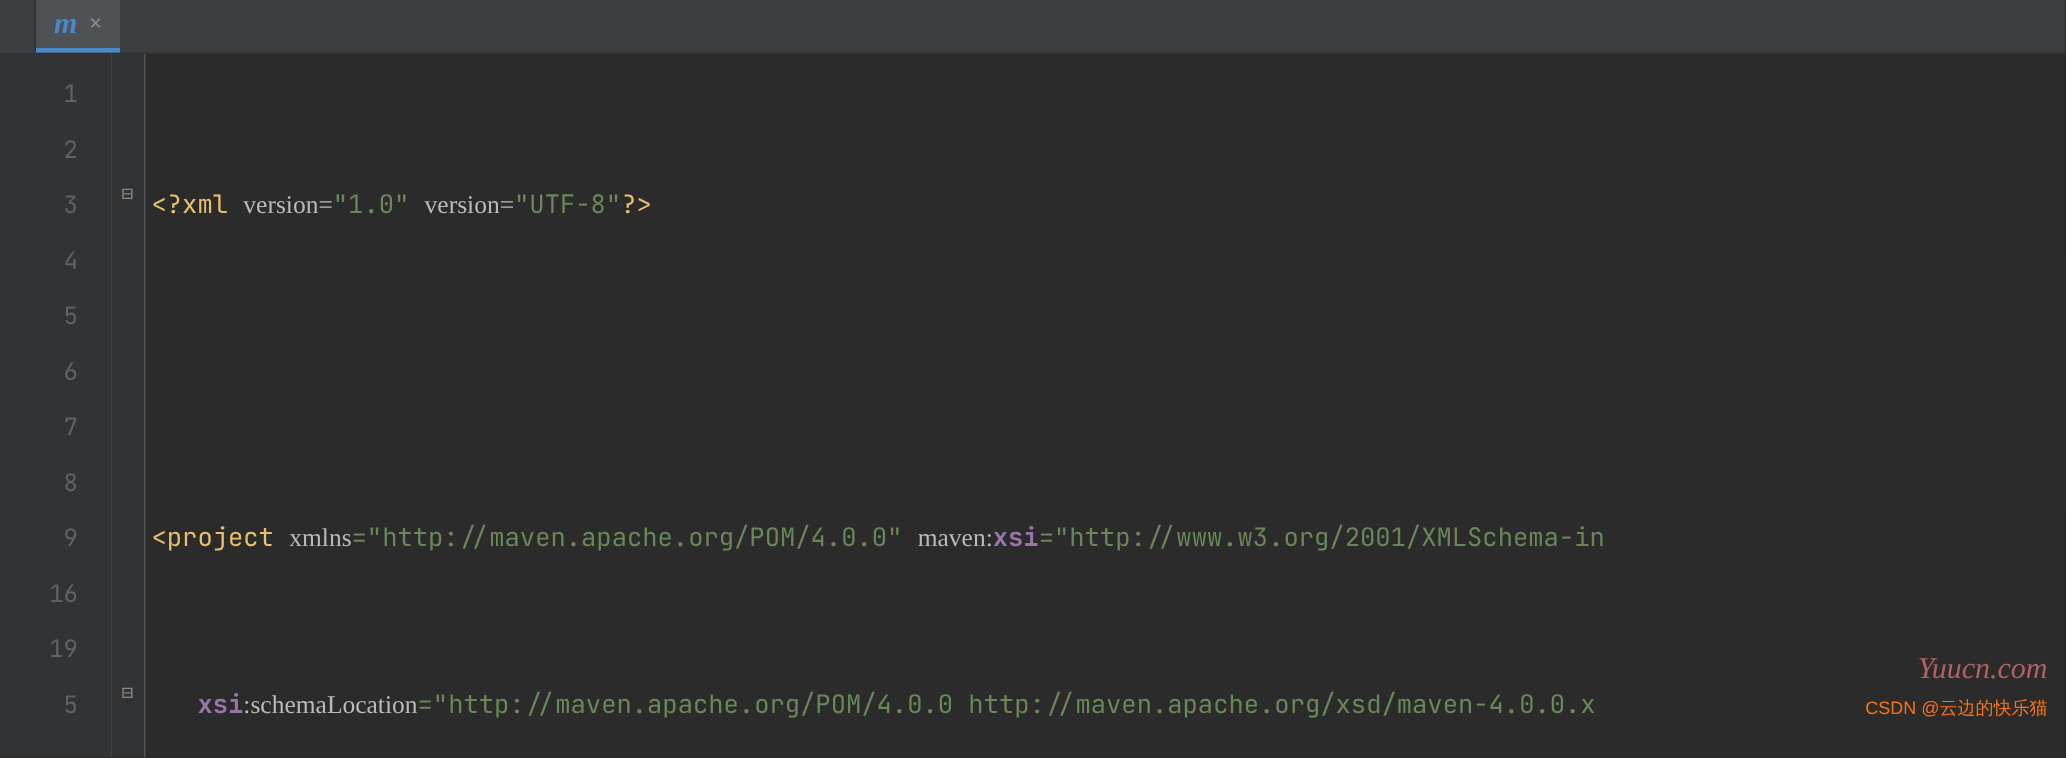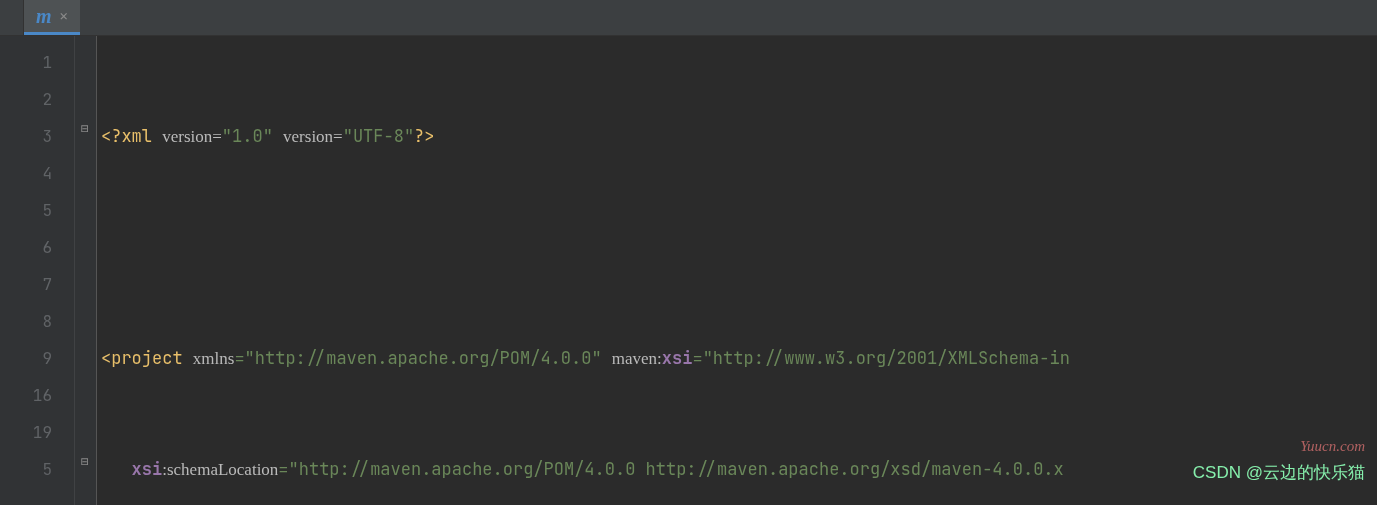--- a/index.html
+++ b/index.html
@@ -16,22 +16,22 @@
   .gutter .ln { height:37px; line-height:37px; padding-right:22px; font-size:16px; }
   .fold-col { width:22px; background:#313335; position:relative; flex-shrink:0; border-right:1px solid #555555; }
   .fold-mark { position:absolute; left:3px; width:14px; height:14px; color:#888; font-size:13px; line-height:14px; text-align:center; }
   .code { flex:1; padding-top:8px; color:#a9b7c6; white-space:pre; overflow:hidden; position:relative; line-height:37px; }
   .code .row { height:37px; padding-left:4px; position:relative; }
   .c-tag { color:#e8bf6a; }
   .c-attr { color:#bababa;font-family:Liberation Serif, serif; }
   .c-ns { color:#9876aa;font-weight:bold; }
   .c-str { color:#6a8759; }
   .c-pi { color:#e8bf6a; }
-  .watermark1 { position:absolute; right:12px; bottom:40px; color:#c96b6b; font-family:Georgia,serif; font-style:italic; font-size:15px; opacity:.85; }
-  .watermark2 { position:absolute; right:12px; bottom:14px; color:#86efac; font-size:17px; font-family:sans-serif; }
+  .watermark1 { position:absolute; right:12px; bottom:40px; color:#c96b6b; font-family:Georgia,serif; font-style:italic; font-size:20px; opacity:.85; }
+  .watermark2 { position:absolute; right:12px; bottom:14px; color:#f97316; font-size:12px; font-family:sans-serif; }
 </style>
 </head>
 <body>
 
 <div class="root">
   <div class="tabbar">
     <div class="left-tool"></div>
     <div class="tab active">
       <span class="m-icon">m</span>
       <span class="close">✕</span>

